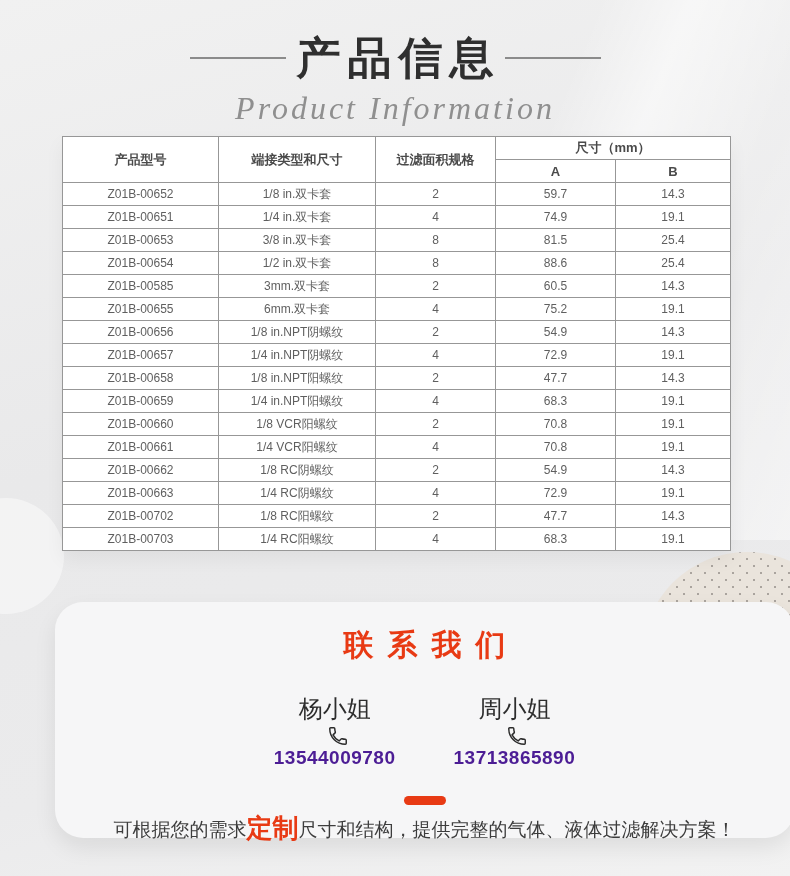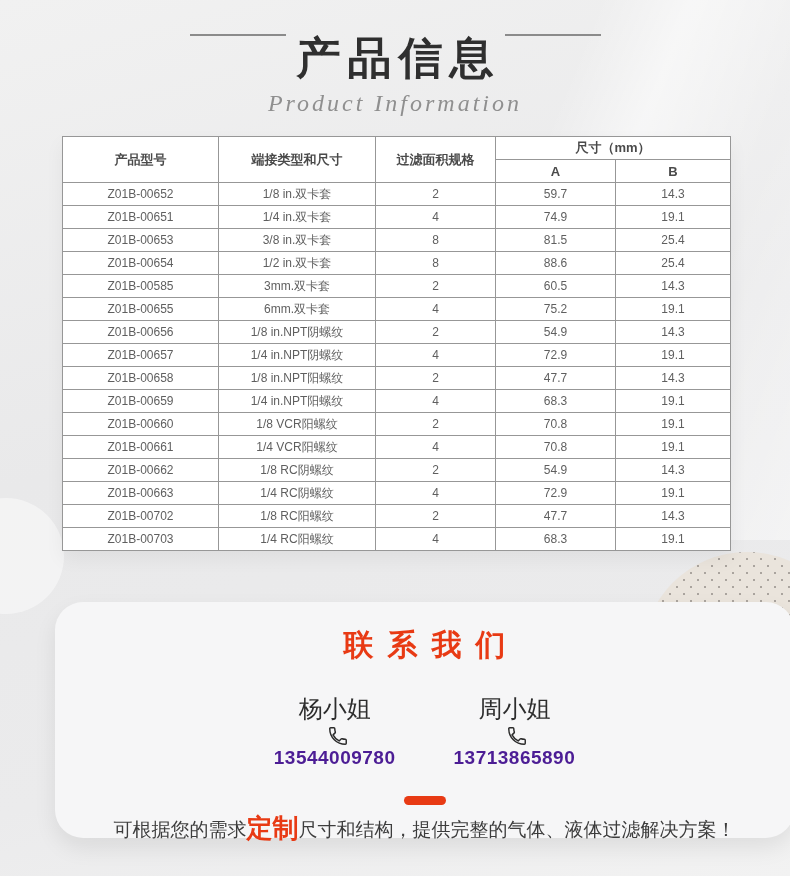--- a/index.html
+++ b/index.html
@@ -32,30 +32,30 @@
   .decor-dot-circle{
     position:absolute;right:-62px;top:552px;width:210px;height:210px;border-radius:50%;
     background-color:var(--dot-bg);
     background-image:radial-gradient(circle,var(--dot-color) 1.3px,transparent 1.5px),
                      radial-gradient(circle,var(--dot-color) 1.3px,transparent 1.5px);
     background-size:14px 14px;background-position:0 0,7px 7px;
     z-index:1;
   }
   
   .header{position:absolute;top:34px;left:0;right:0;text-align:center;z-index:2;}
-  .title-row{display:flex;justify-content:center;}
+  .title-row{display:flex;align-items:center;justify-content:center;}
   .hline{width:96px;height:2px;background:#8b8b8b;}
   .page-title{
     font-size:44px;font-weight:700;color:var(--title-dark);
     letter-spacing:7px;text-indent:7px;margin:0 4px;line-height:1.1;
   }
   .page-subtitle{
     margin-top:8px;
     font-family:"Liberation Serif","DejaVu Serif",serif;
-    font-style:italic;font-size:24px;color:#8f8f8f;letter-spacing:3px;
+    font-style:italic;font-size:32px;color:#8f8f8f;letter-spacing:3px;
   }
   
   .product-table{
     position:absolute;left:62px;top:136px;width:668px;
     border-collapse:collapse;table-layout:fixed;
     background:#ffffff;z-index:2;
     box-shadow:0 8px 18px rgba(0,0,0,0.05);
   }
   .product-table th,.product-table td{
     border:1px solid var(--table-border);

